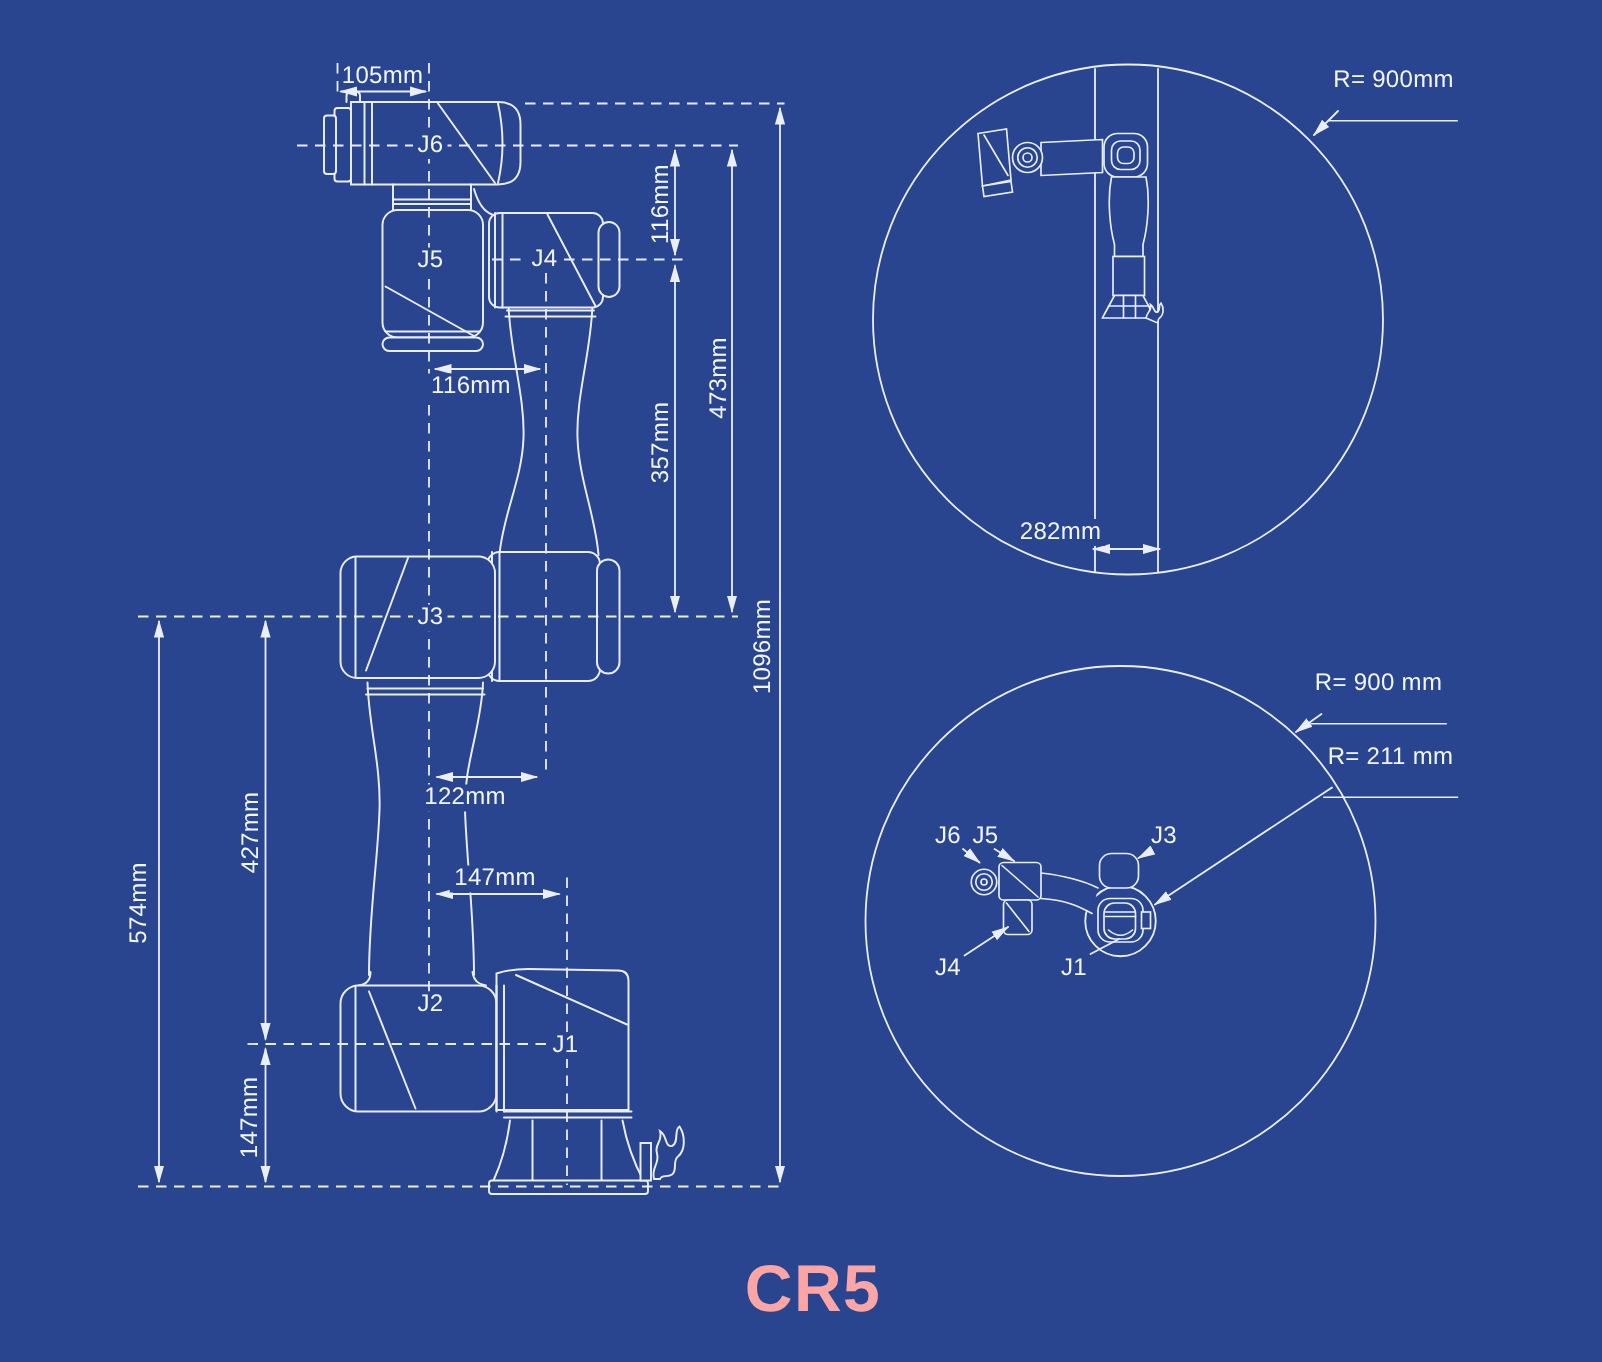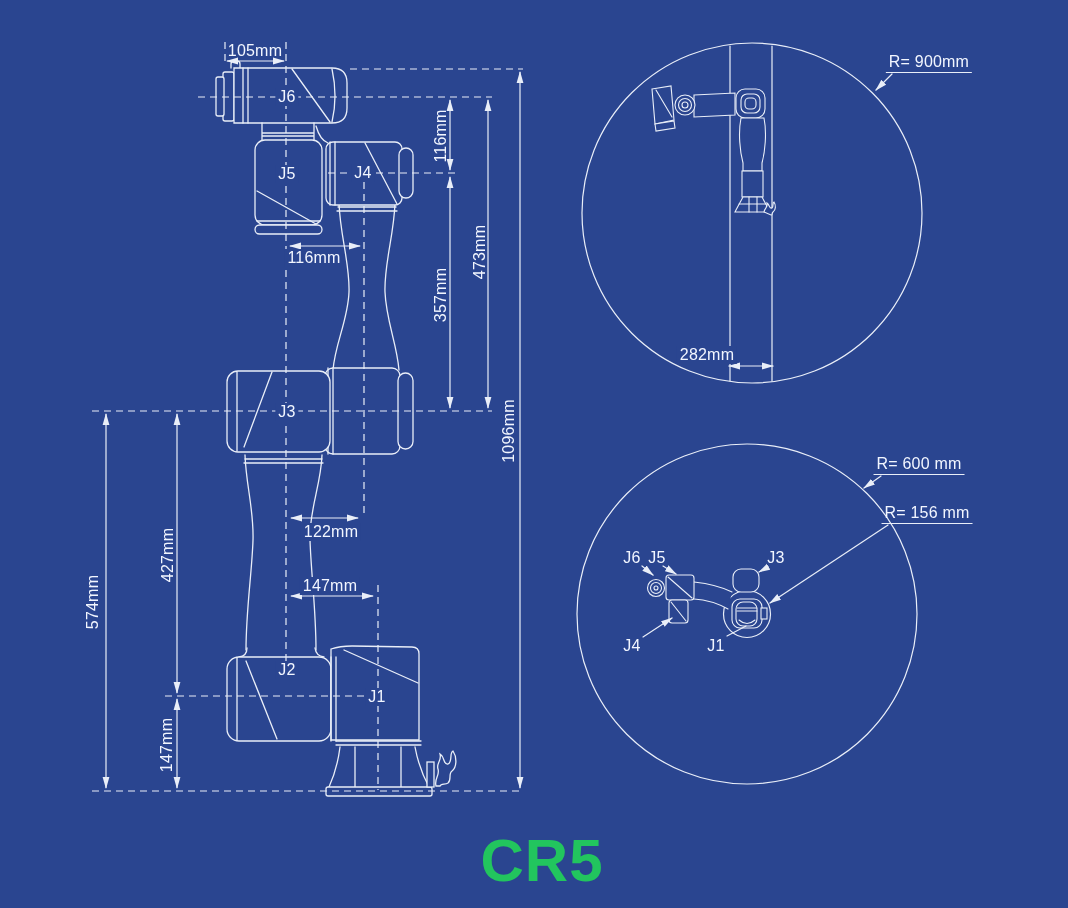--- a/index.html
+++ b/index.html
@@ -7,25 +7,25 @@
     position:relative;width:1068px;height:908px;background:#2A4590;
     overflow:hidden;font-family:"Liberation Sans",sans-serif;
   }
   .stage svg{position:absolute;left:0;top:0;}
   .lbl{
     position:absolute;transform:translate(-50%,-50%);
     font-size:16px;line-height:1;letter-spacing:.2px;white-space:nowrap;
     color:#F2F6FF;background:#2A4590;padding:1px 3px;
   }
   .lbl.v{transform:translate(-50%,-50%) rotate(-90deg);background:transparent;}
-  .lbl.u{border-bottom:1.4px solid #E9EEF8;padding-bottom:2px;}
+  .lbl.u{border-bottom:1.4px solid #E9EEF8;padding-bottom:18px;}
   .lbl.nobg{background:transparent;}
   .title{
     position:absolute;transform:translate(-50%,-50%);
-    font-size:60px;font-weight:bold;color:#22c55e;letter-spacing:1px;
+    font-size:44px;font-weight:bold;color:#fca5a5;letter-spacing:1px;
     font-family:"Liberation Sans",sans-serif;
   }
 </style>
 </head>
 <body>
 
 <div class="stage">
 
 <svg width="1068" height="908" viewBox="0 0 1068 908">
   <defs>
@@ -197,38 +197,38 @@
     </g>
   </g>
 </svg>
 
   <div class="lbl nobg" style="left:255px;top:51px">105mm</div>
   <div class="lbl v" style="left:441px;top:136px">116mm</div>
   <div class="lbl" style="left:314px;top:258px">116mm</div>
   <div class="lbl v" style="left:441px;top:295px">357mm</div>
   <div class="lbl v" style="left:480px;top:252px">473mm</div>
   <div class="lbl v" style="left:509px;top:431px">1096mm</div>
-  <div class="lbl" style="left:331px;top:532px">122mm</div>
+  <div class="lbl" style="left:310px;top:532px">122mm</div>
   <div class="lbl" style="left:330px;top:586px">147mm</div>
   <div class="lbl v" style="left:168px;top:555px">427mm</div>
   <div class="lbl v" style="left:93px;top:602px">574mm</div>
   <div class="lbl v" style="left:167px;top:745px">147mm</div>
 
   <div class="lbl" style="left:287px;top:97px">J6</div>
   <div class="lbl" style="left:287px;top:174px">J5</div>
   <div class="lbl" style="left:363px;top:173px">J4</div>
   <div class="lbl" style="left:287px;top:412px">J3</div>
   <div class="lbl" style="left:287px;top:670px">J2</div>
   <div class="lbl" style="left:377px;top:697px">J1</div>
 
   <div class="lbl u nobg" style="left:929px;top:63px">R= 900mm</div>
   <div class="lbl" style="left:707px;top:355px">282mm</div>
 
-  <div class="lbl u nobg" style="left:919px;top:465px">R= 600 mm</div>
-  <div class="lbl u nobg" style="left:927px;top:514px">R= 156 mm</div>
+  <div class="lbl u nobg" style="left:919px;top:465px">R= 900 mm</div>
+  <div class="lbl u nobg" style="left:927px;top:514px">R= 211 mm</div>
   <div class="lbl nobg" style="left:632px;top:558px">J6</div>
   <div class="lbl nobg" style="left:657px;top:558px">J5</div>
   <div class="lbl nobg" style="left:776px;top:558px">J3</div>
   <div class="lbl nobg" style="left:632px;top:646px">J4</div>
   <div class="lbl nobg" style="left:716px;top:646px">J1</div>
 
   <div class="title" style="left:542px;top:860px">CR5</div>
 </div>
 
 </body></html>

